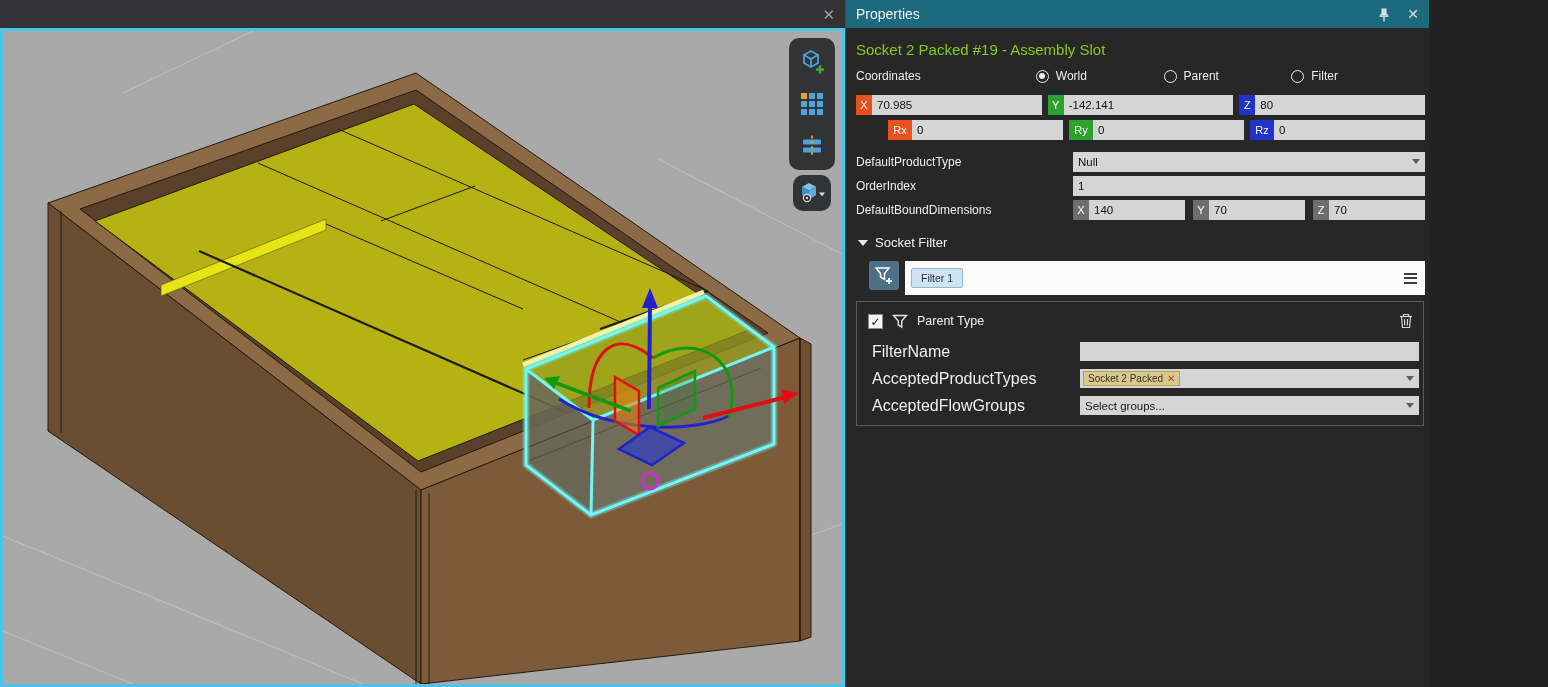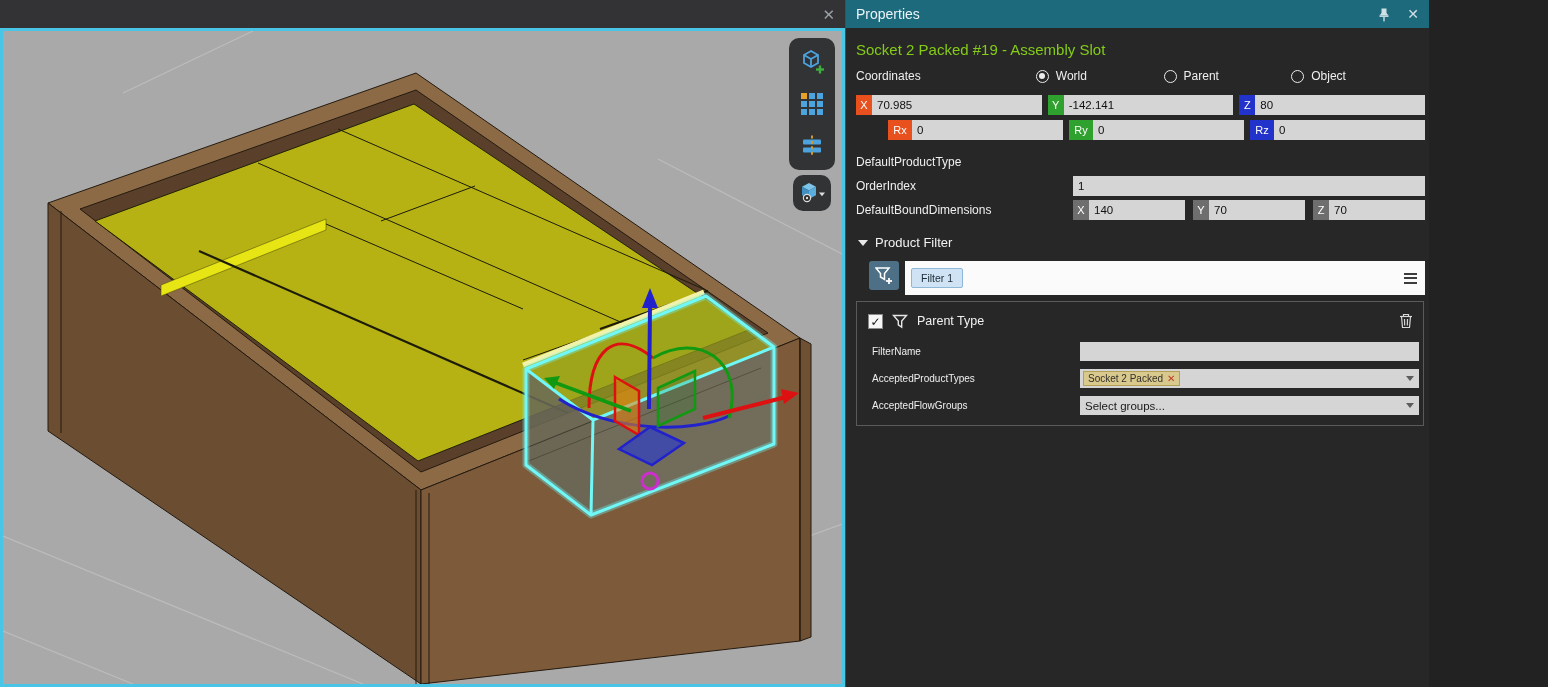--- a/index.html
+++ b/index.html
@@ -80,21 +80,21 @@
                padding:4px 2px; }
   .hamburger span { display:block; width:13px; height:2px; background:#3c3c3c; }
 
   .filter-card { margin:11px 5px 0 10px; border:1px solid #5a5a5a; padding:6px 0 10px 0; }
   .card-titlerow { display:flex; align-items:center; height:26px; padding:0 10px 0 11px; gap:9px; }
   .checkbox { width:15px; height:15px; background:#f6f6f6; border:1px solid #8a8a8a;
               color:#111; font-size:12px; line-height:14px; text-align:center; cursor:pointer; }
   .card-title { font-size:12.5px; color:#f2f2f2; flex:1; }
   .trash { cursor:pointer; display:flex; }
   .card-row { display:flex; align-items:center; height:19px; margin-top:8px; padding:0 4px 0 15px; }
-  .card-label { width:208px; font-size:10px; color:#efefef; flex:none; }
+  .card-label { width:208px; font-size:16px; color:#efefef; flex:none; }
   .card-field { flex:1; height:19px; background:#d5d5d5; display:flex; align-items:center;
                 cursor:pointer; }
   .ptag { background:#d9c98d; border:1px solid #b3a055; font-size:10px; color:#33302a;
           padding:1px 4px; margin-left:3px; display:flex; gap:4px; align-items:center; }
   .ptag-x { color:#c0392b; font-weight:bold; font-size:10px; cursor:pointer; }
   .field-text { font-size:11.5px; color:#1a1a1a; padding-left:5px; }
   .spacer { flex:1; }
 </style>
 </head>
 <body>
@@ -257,21 +257,21 @@
       <span class="radio-item">
         <span class="radio sel"></span>
         <span class="radio-text">World</span>
       </span>
       <span class="radio-item">
         <span class="radio"></span>
         <span class="radio-text">Parent</span>
       </span>
       <span class="radio-item">
         <span class="radio"></span>
-        <span class="radio-text">Object</span>
+        <span class="radio-text">Filter</span>
       </span>
     </div>
 
     <div class="vec-row">
       <div class="axisfield">
         <span class="abadge ax">X</span>
         <span class="aval">70.985</span>
       </div>
       <div class="axisfield">
         <span class="abadge ay">Y</span>
@@ -293,20 +293,24 @@
         <span class="aval">0</span>
       </div>
       <div class="axisfield">
         <span class="abadge wide az">Rz</span>
         <span class="aval">0</span>
       </div>
     </div>
 
     <div class="prop-row first">
       <span class="prop-label">DefaultProductType</span>
+      <div class="prop-value">
+        <span class="aval">Null</span>
+        <span class="caret"></span>
+      </div>
     </div>
 
     <div class="prop-row">
       <span class="prop-label">OrderIndex</span>
       <div class="prop-value">
         <span class="aval">1</span>
       </div>
     </div>
 
     <div class="prop-row">
@@ -322,21 +326,21 @@
         </div>
         <div class="axisfield">
           <span class="abadge agray">Z</span>
           <span class="aval">70</span>
         </div>
       </div>
     </div>
 
     <div class="pf-header">
       <span class="pf-tri"></span>
-      <span class="pf-title">Product Filter</span>
+      <span class="pf-title">Socket Filter</span>
     </div>
 
     <div class="pf-toolbar">
       <div class="addfilter-btn">
         <svg width="18" height="18" viewBox="0 0 18 18">
           <path d="M1,1 h13 l-4.5,5.5 v6 l-4,-2.5 v-3.5 z" fill="none" stroke="#ffffff" stroke-width="1.5"></path>
           <g stroke="#ffffff" stroke-width="1.8">
             <line x1="11" y1="14" x2="17" y2="14"></line>
             <line x1="14" y1="11" x2="14" y2="17"></line>
           </g>

